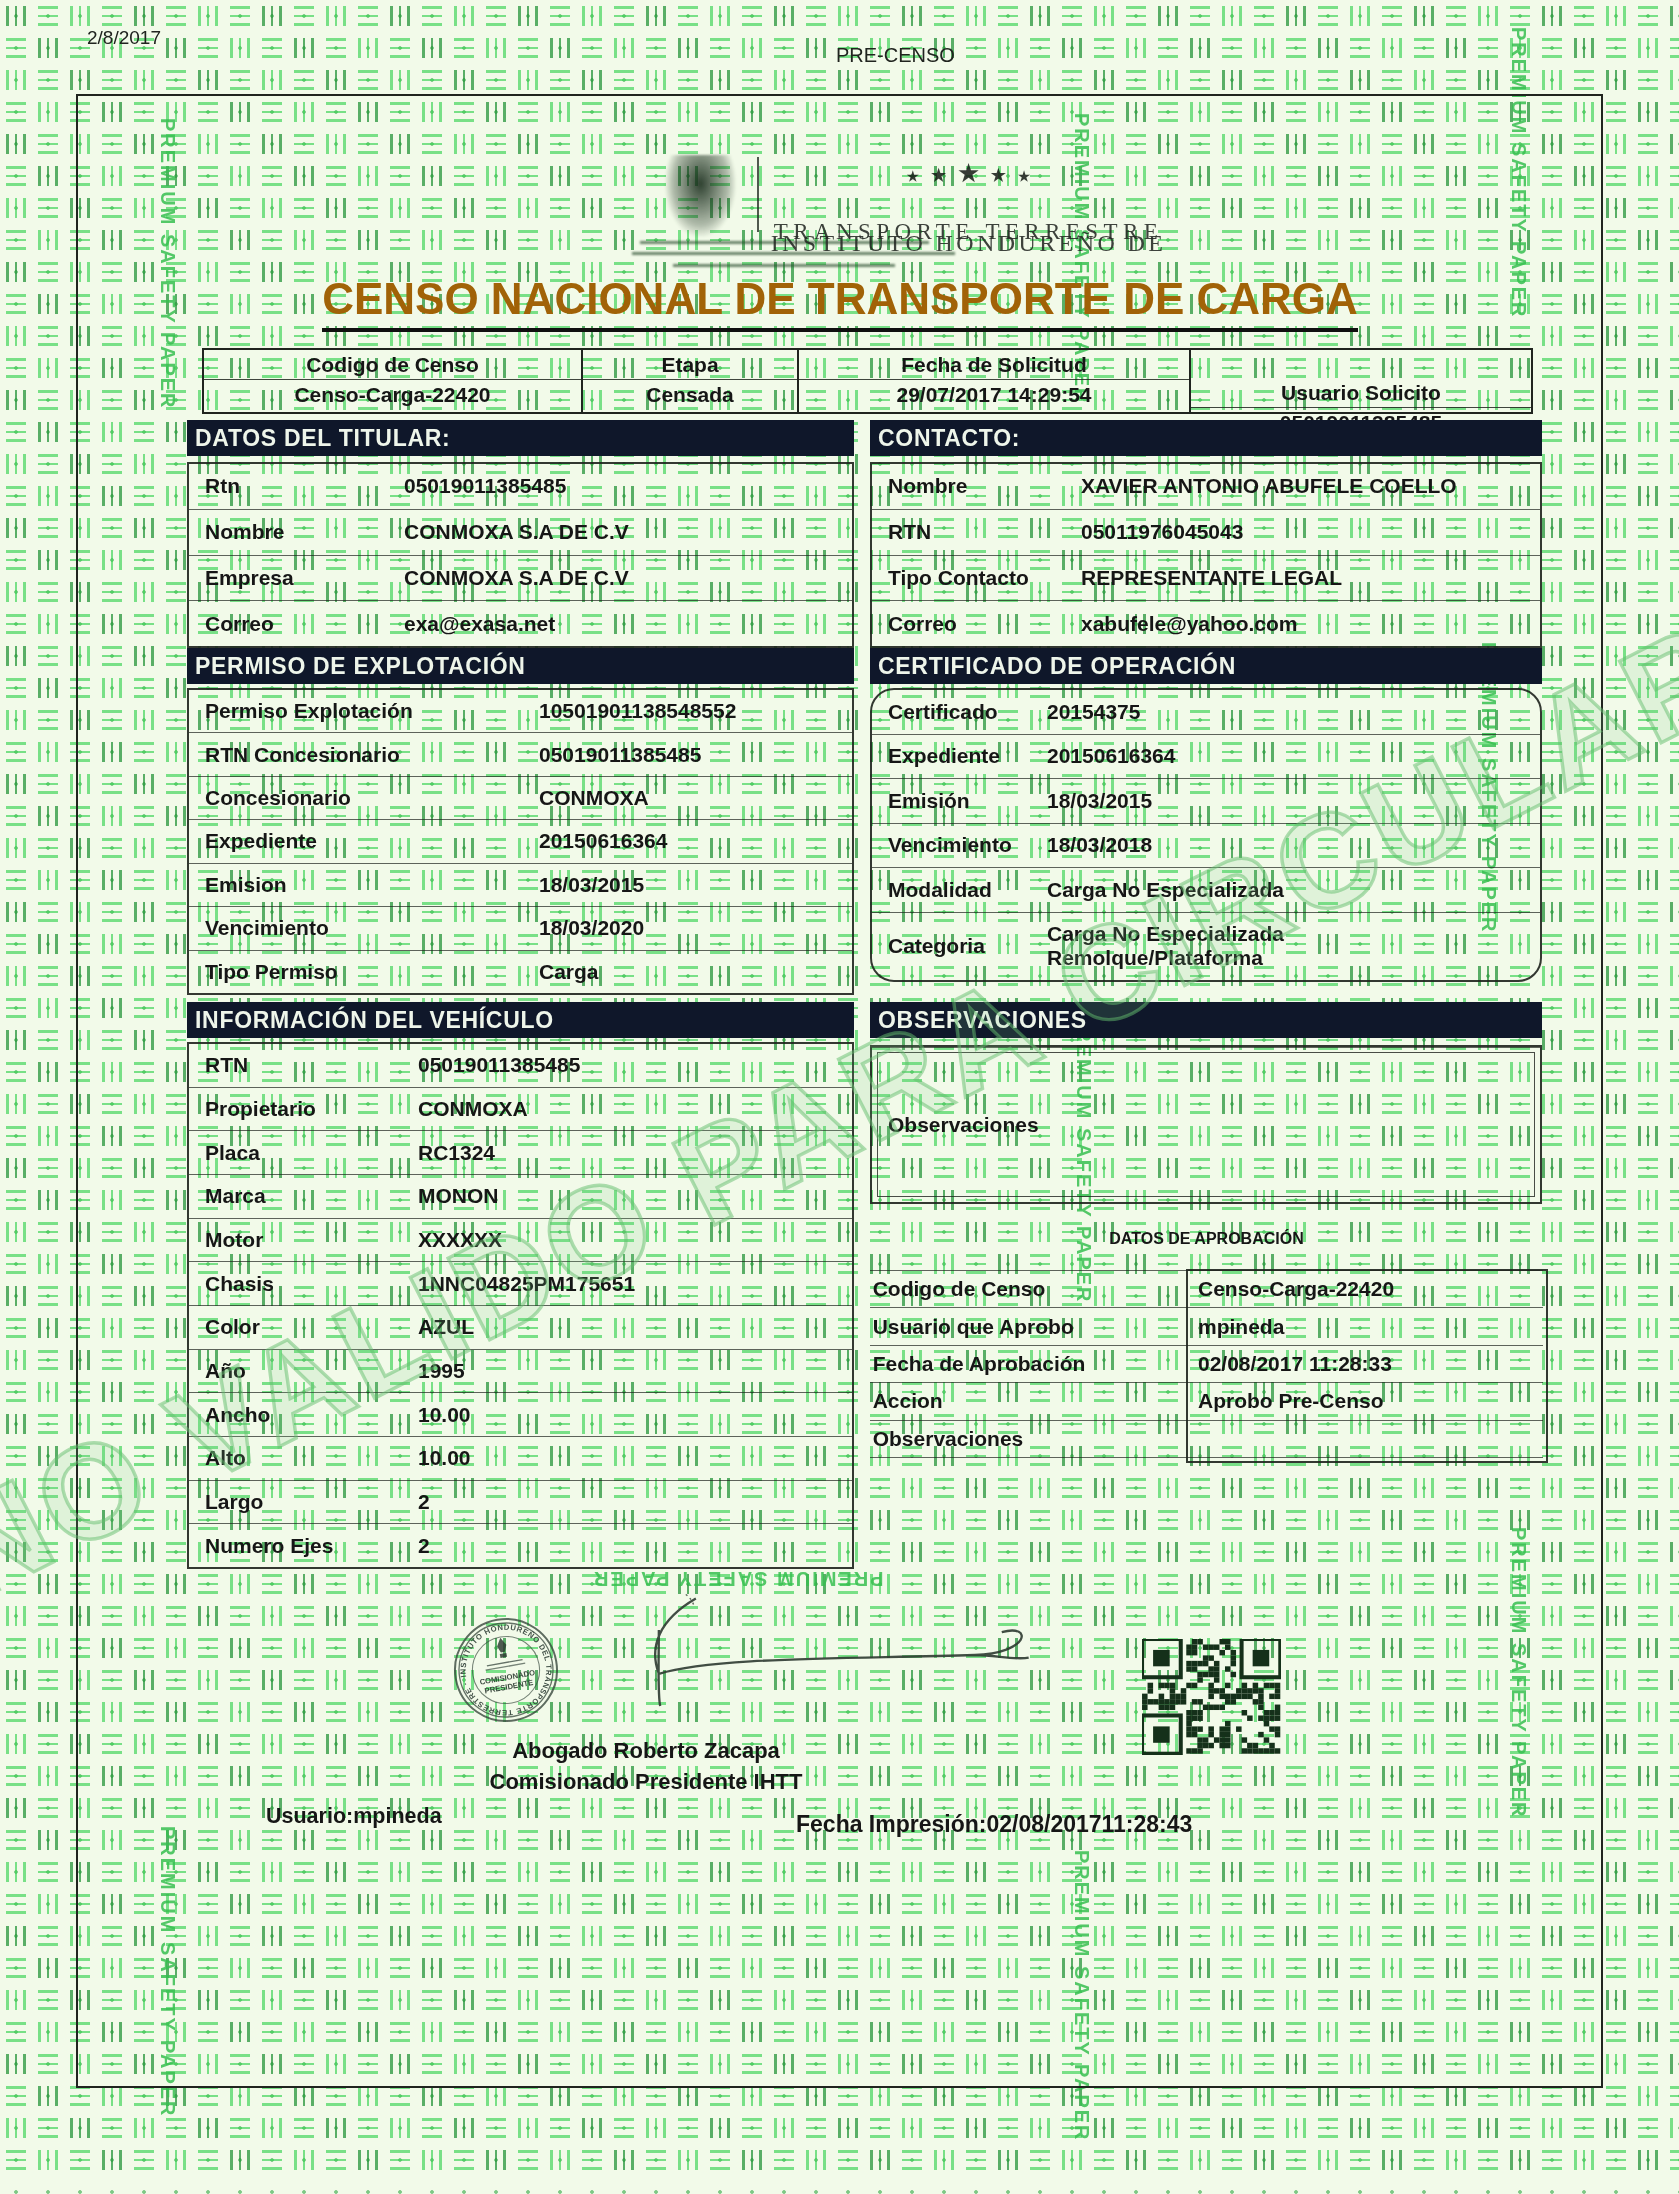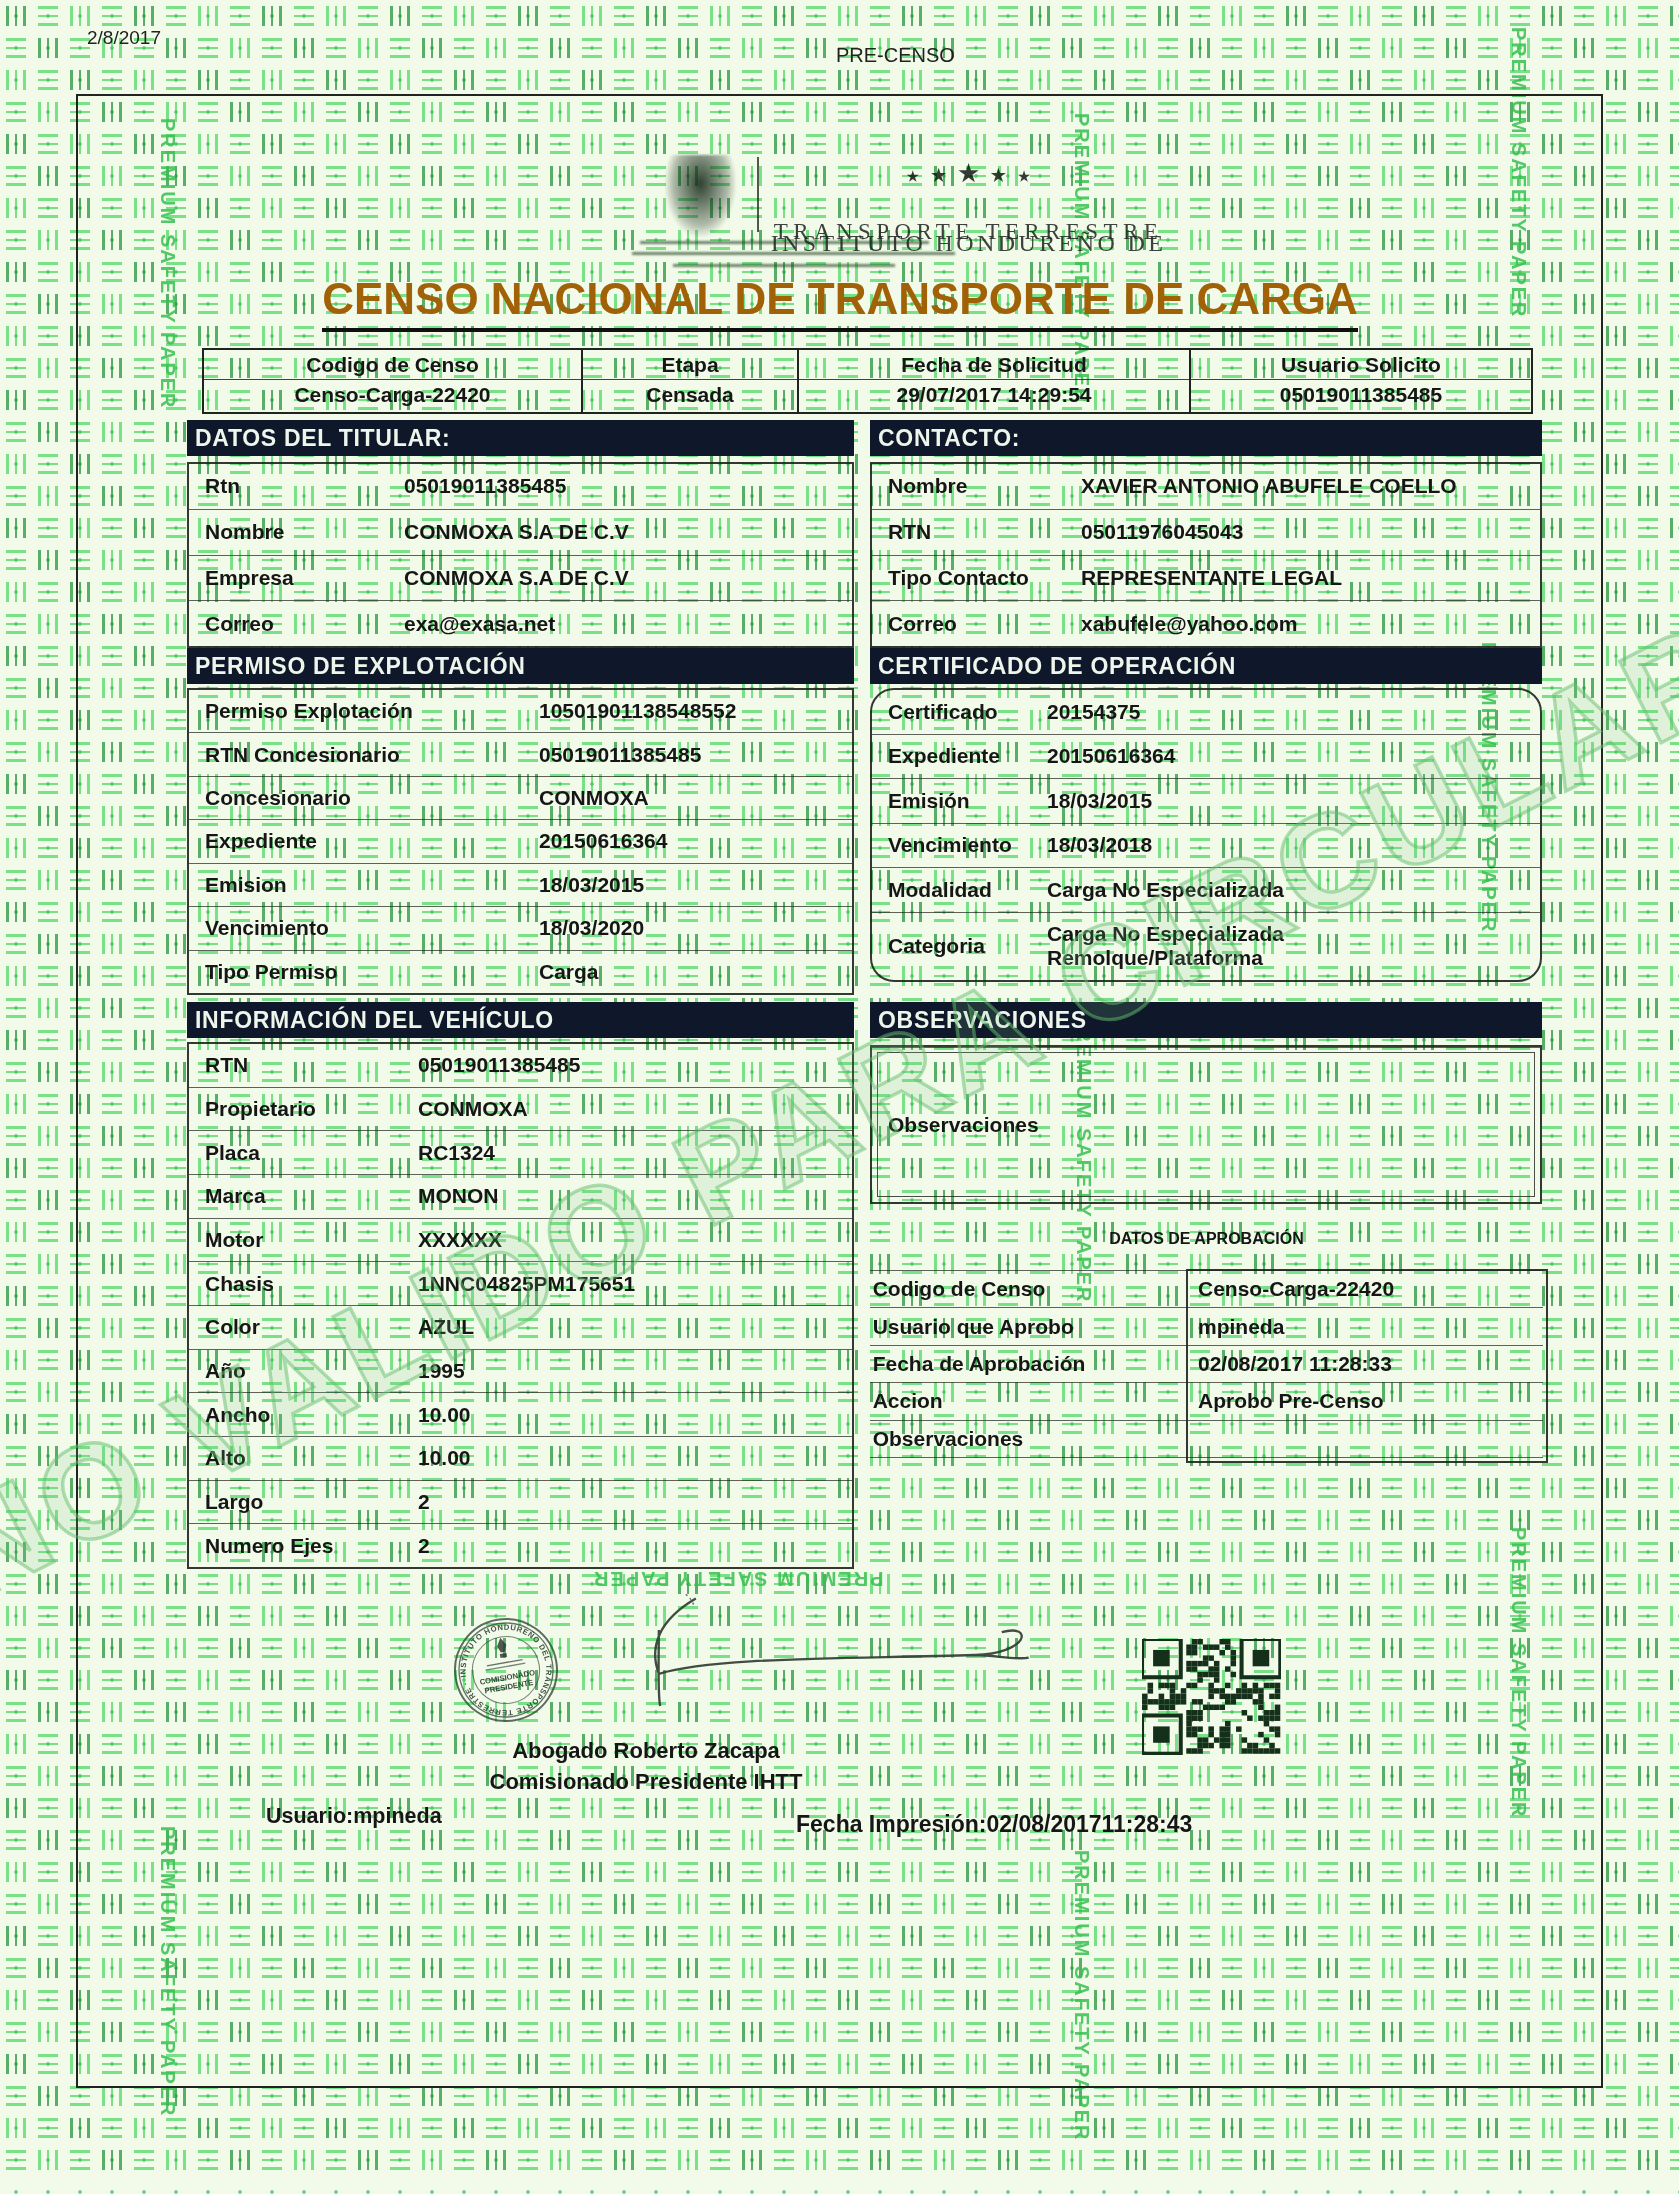--- a/index.html
+++ b/index.html
@@ -44,21 +44,21 @@
   #org1{top:190px;font-size:24px;letter-spacing:3.4px;margin-top:40px;}
   #org2{top:219px;font-size:23px;letter-spacing:5.4px;}
   
   #title-wrap{position:absolute;left:0;top:274px;width:1680px;text-align:center;z-index:2;}
   #title-wrap span{display:inline-block;font-size:44px;font-weight:700;color:#a16207;
           border-bottom:4px solid #101010;padding-bottom:4px;}
   
   #summary{position:absolute;left:202px;top:348px;width:1327px;height:62px;z-index:2;
            border:2px solid #20241f;display:flex;}
   #summary .frow{display:flex;flex-direction:column;border-right:2px solid #20241f;}
-  #summary .frow:last-child{border-right:none;}
+  #summary .frow:last-child{border-right:none;margin-top:28px;}
   #summary .frow:nth-child(1){width:377px;}
   #summary .frow:nth-child(2){width:214px;}
   #summary .frow:nth-child(3){width:390px;}
   #summary .frow:nth-child(4){flex:1;}
   #summary .flbl,#summary .fval{display:block;text-align:center;height:30px;line-height:30px;
            font-size:21px;font-weight:700;padding:0;}
   #summary .flbl{border-bottom:1.3px solid rgba(32,36,31,.85);}
   
   .sbar{position:absolute;height:36px;background:#0f172a;z-index:2;color:#eef5ea;
         font-size:23px;font-weight:700;line-height:36px;padding-left:8px;letter-spacing:0.7px;

